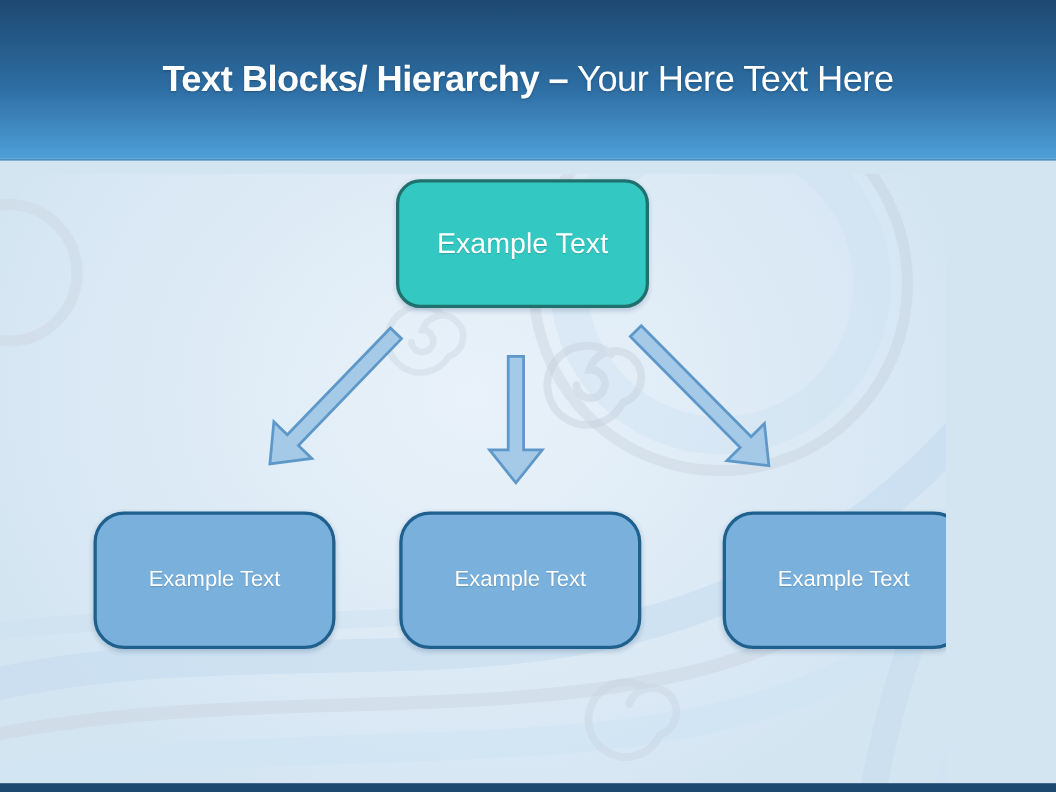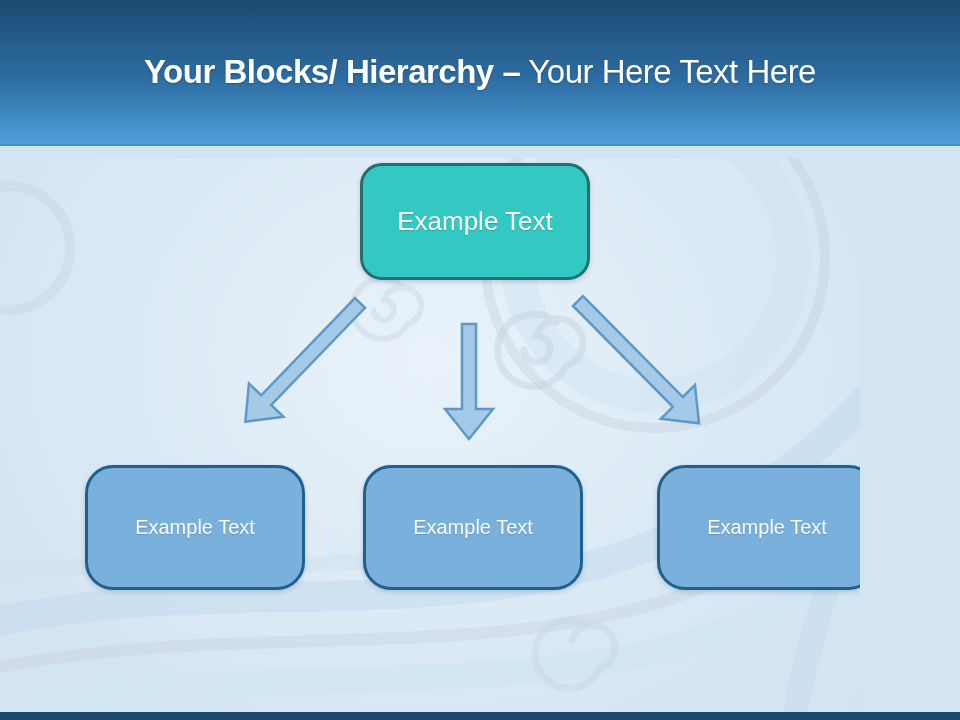--- a/index.html
+++ b/index.html
@@ -77,21 +77,21 @@
     position:absolute;left:0;bottom:0;width:960px;height:8px;
     background:var(--footer-bar,#1d4971);
   }
 </style>
 </head>
 <body>
 
 <div class="slide">
 
   <header class="header">
-    <h1 class="title"><span class="bold">Your Blocks/ Hierarchy –</span><span class="light"> Your Here Text Here</span></h1>
+    <h1 class="title"><span class="bold">Text Blocks/ Hierarchy –</span><span class="light"> Your Here Text Here</span></h1>
   </header>
 
   <div class="body">
 
     <svg class="bg-svg" width="960" height="574" viewBox="0 0 960 574">
 
       <g fill="none" stroke-linecap="round">
         <circle cx="655" cy="100" r="170" stroke="#c6cfdb" stroke-width="10" opacity="0.40"></circle>
         <circle cx="655" cy="100" r="138" stroke="#cfe2f1" stroke-width="34" opacity="0.45"></circle>
         <circle cx="8" cy="90" r="62" stroke="#c9d2de" stroke-width="10" opacity="0.35"></circle>

